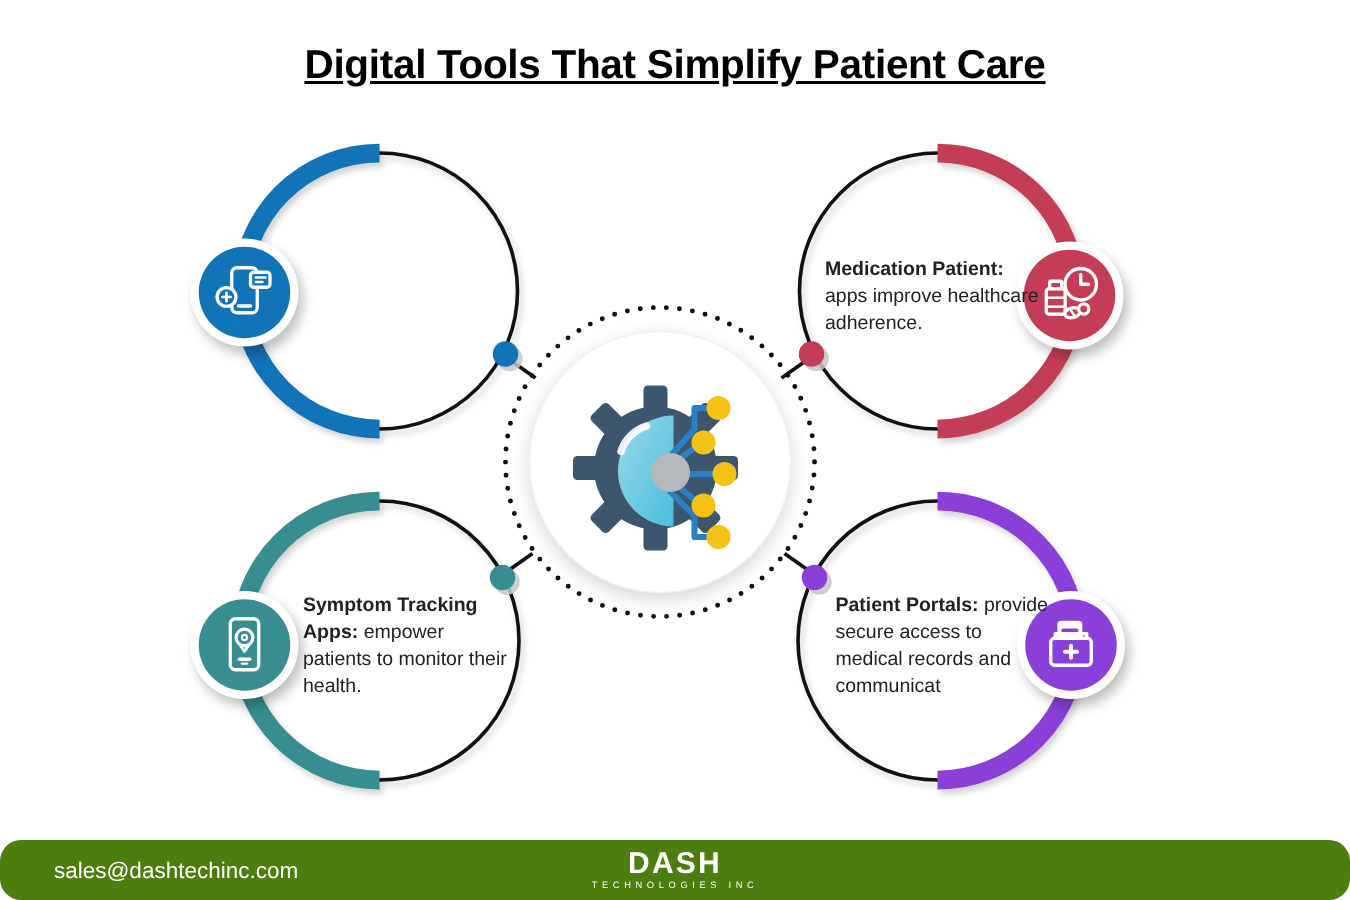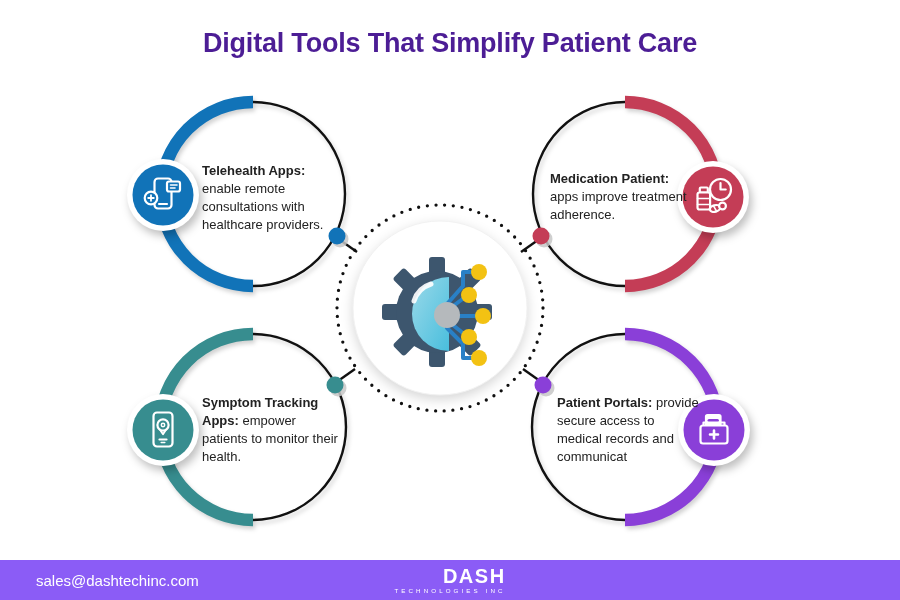--- a/index.html
+++ b/index.html
@@ -1,33 +1,33 @@
 <!DOCTYPE html>
 <html><head>
 <meta charset="utf-8">
 <style>
   html,body{margin:0;padding:0;background:#ffffff;font-family:"Liberation Sans",sans-serif;}
   .canvas{position:relative;width:900px;height:600px;background:#ffffff;overflow:hidden;}
   .title{position:absolute;top:28px;left:0;width:100%;text-align:center;margin:0;
-         font-size:27px;font-weight:700;color:#4c1d95;letter-spacing:-0.2px;}
+         font-size:27px;font-weight:700;color:#000000;letter-spacing:-0.2px;text-decoration:underline;}
   .art{position:absolute;left:0;top:0;}
   .ring{filter:drop-shadow(2px 3px 2px rgba(0,0,0,0.18));}
   .ring-black{fill:none;stroke:#111111;stroke-width:2.4;}
   .arc{fill:none;stroke-width:12.5;}
   .connector{stroke:#111111;stroke-width:2.4;}
   .dot-shadow{fill:#c7c7c7;opacity:0.85;}
   .dotted{fill:none;stroke:#101010;stroke-width:3.3;stroke-linecap:round;stroke-dasharray:0 8.74;}
   .center-circle{fill:#ffffff;stroke:#f1f1f1;stroke-width:1;filter:drop-shadow(0 4px 6px rgba(0,0,0,0.16));}
   .badge{position:absolute;filter:drop-shadow(3px 5px 4px rgba(0,0,0,0.25));}
   .icon{stroke:#ffffff;stroke-width:2.2;stroke-linecap:round;stroke-linejoin:round;}
   .node-text{position:absolute;font-size:13px;line-height:1.38;color:#222222;}
   .nt-label{font-weight:700;}
   .footer{position:absolute;left:0;right:0;bottom:0;height:40px;display:flex;align-items:center;
           justify-content:space-between;padding:0 36px;color:#ffffff;font-size:15px;}
-  .logo{position:absolute;left:50%;top:50%;transform:translate(-50%,-50%);text-align:right;line-height:1;}
+  .logo{position:absolute;left:50%;top:50%;transform:translate(-50%,-50%);text-align:center;line-height:1;}
   .logo-main{font-size:20px;font-weight:700;letter-spacing:1.5px;}
   .logo-sub{font-size:6.2px;letter-spacing:3.1px;margin-top:2px;}
 </style>
 </head>
 <body>
 
 <div class="canvas">
 
   <h1 class="title">Digital Tools That Simplify Patient Care</h1>
 
@@ -163,38 +163,34 @@
     <circle cx="38" cy="38" r="30.5" fill="#8a3fd8"></circle>
     <g class="icon">
       <rect x="30" y="23" width="14.5" height="11" rx="1.5" fill="#ffffff"></rect>
       <path d="M33 28.5 h8.5" fill="none" stroke-width="3" stroke="#8a3fd8"></path>
       <path d="M27.5 33.5 v-3 h21 v3" fill="none"></path>
       <rect x="24.5" y="33.5" width="27" height="18" rx="2.5" fill="#8a3fd8"></rect>
       <path d="M38 38.5 v8 M34 42.5 h8" fill="none" stroke-width="2.6"></path>
     </g>
   </svg>
 
-  <div class="node-text" style="left:202px;top:162px;width:132px;">
-    <span class="nt-label">Telehealth Apps:</span>
-    <span>enable remote consultations with healthcare providers.</span>
-  </div>
   <div class="node-text" style="left:550px;top:170px;width:150px;">
     <span class="nt-label">Medication Patient:</span>
-    <span>apps improve treatment adherence.</span>
+    <span>apps improve healthcare adherence.</span>
   </div>
   <div class="node-text" style="left:202px;top:394px;width:136px;">
     <span class="nt-label">Symptom Tracking Apps:</span>
     <span>empower patients to monitor their health.</span>
   </div>
   <div class="node-text" style="left:557px;top:394px;width:142px;">
     <span class="nt-label">Patient Portals:</span>
     <span>provide secure access to medical records and communicat</span>
   </div>
 
-  <div class="footer" style="background-color: #8b5cf6;">
+  <div class="footer" style="background-color: #4d7c0f; border-radius: 14px;">
     <div>sales@dashtechinc.com</div>
     <div class="logo">
       <div class="logo-main">DASH</div>
       <div class="logo-sub">TECHNOLOGIES INC</div>
     </div>
   </div>
 
 </div>
 
 </body></html>

